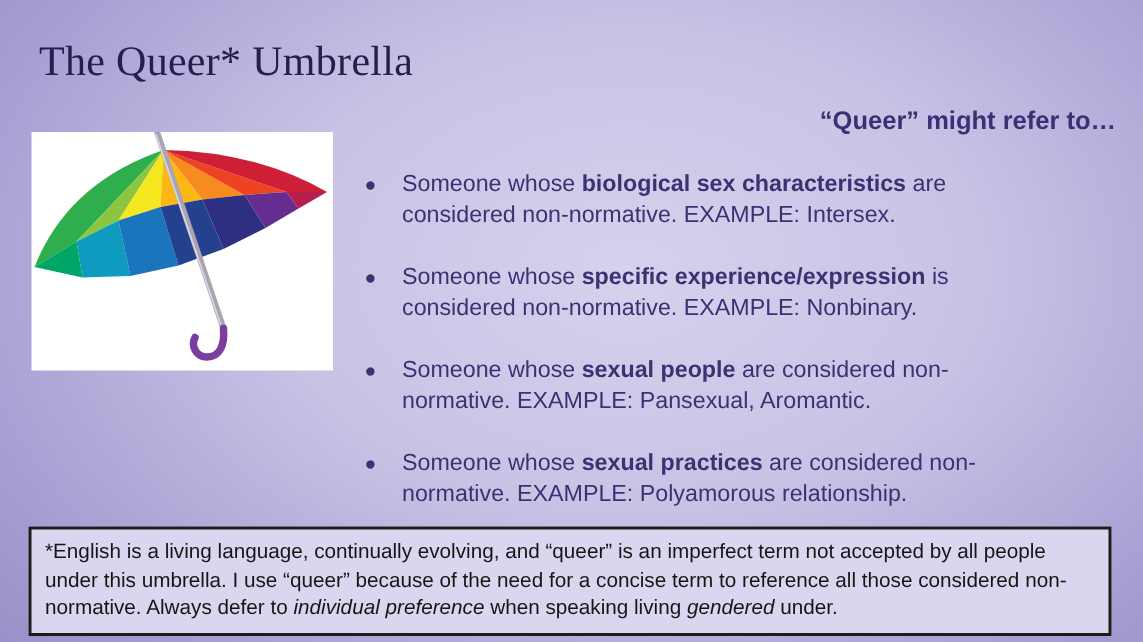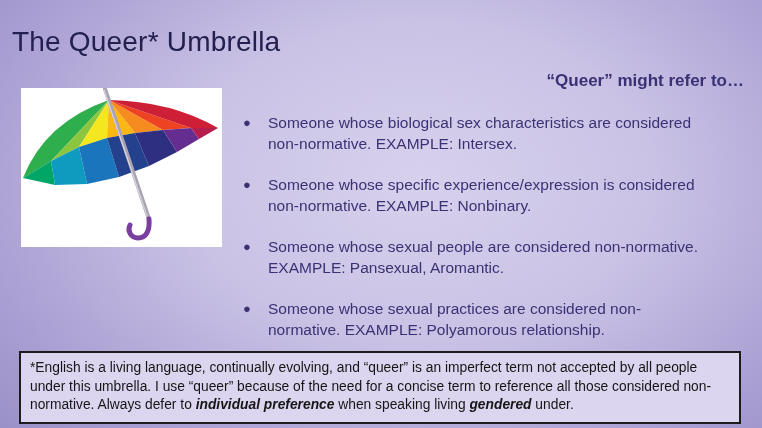--- a/index.html
+++ b/index.html
@@ -2,22 +2,22 @@
 <html><head>
 <meta charset="utf-8">
 <style>
   html,body{margin:0;padding:0;background:#888;}
   #slide{
     position:relative;width:762px;height:428px;overflow:hidden;
     background:radial-gradient(ellipse 620px 420px at 55% 42%, #d7d1ed 0%, #c9c2e5 38%, #a99fd3 72%, #9188c1 100%);
     font-family:"Liberation Sans", sans-serif;
   }
   .title{
-    position:absolute;left:12px;top:26px;
-    font-family:Liberation Sans, sans-serif;font-size:28px;font-weight:400;
+    position:absolute;left:26px;top:26px;
+    font-family:Liberation Serif, serif;font-size:28px;font-weight:400;
     color:#23204f;letter-spacing:0.2px;white-space:nowrap;
   }
   .refer-heading{
     position:absolute;right:18px;top:71px;
     font-size:17px;font-weight:bold;color:#3a3175;white-space:nowrap;margin-left:36px;
   }
   .image-box{
     position:absolute;left:21px;top:88px;width:201px;height:159px;
     background:#ffffff;
   }
@@ -26,28 +26,28 @@
     position:absolute;left:243px;top:113px;width:470px;
   }
   .bullet-item{
     display:flex;margin-bottom:21px;
     font-size:15.5px;line-height:20.5px;color:#3b3273;
   }
   .bullet-dot{
     width:25px;flex:0 0 25px;font-size:13px;line-height:20.5px;color:#3b3273;
   }
   .bullet-text{max-width:432px;}
-  .bullet-text b{font-weight:normal;}
+  .bullet-text b{font-weight:bold;}
   .footnote-box{
     position:absolute;left:19px;top:351px;width:700px;
     background:#dbd5ef;border:2px solid #1c1c1c;
     padding:6px 9px 7px 9px;
     font-size:13.8px;line-height:18.5px;color:#161616;
   }
-  .footnote-box i{font-style:italic;font-weight:bold;}
+  .footnote-box i{font-style:italic;}
 </style>
 </head>
 <body>
 
 <div id="slide">
 
   <div class="title">The Queer* Umbrella</div>
 
   <div class="refer-heading">“Queer” might refer to…</div>
 

